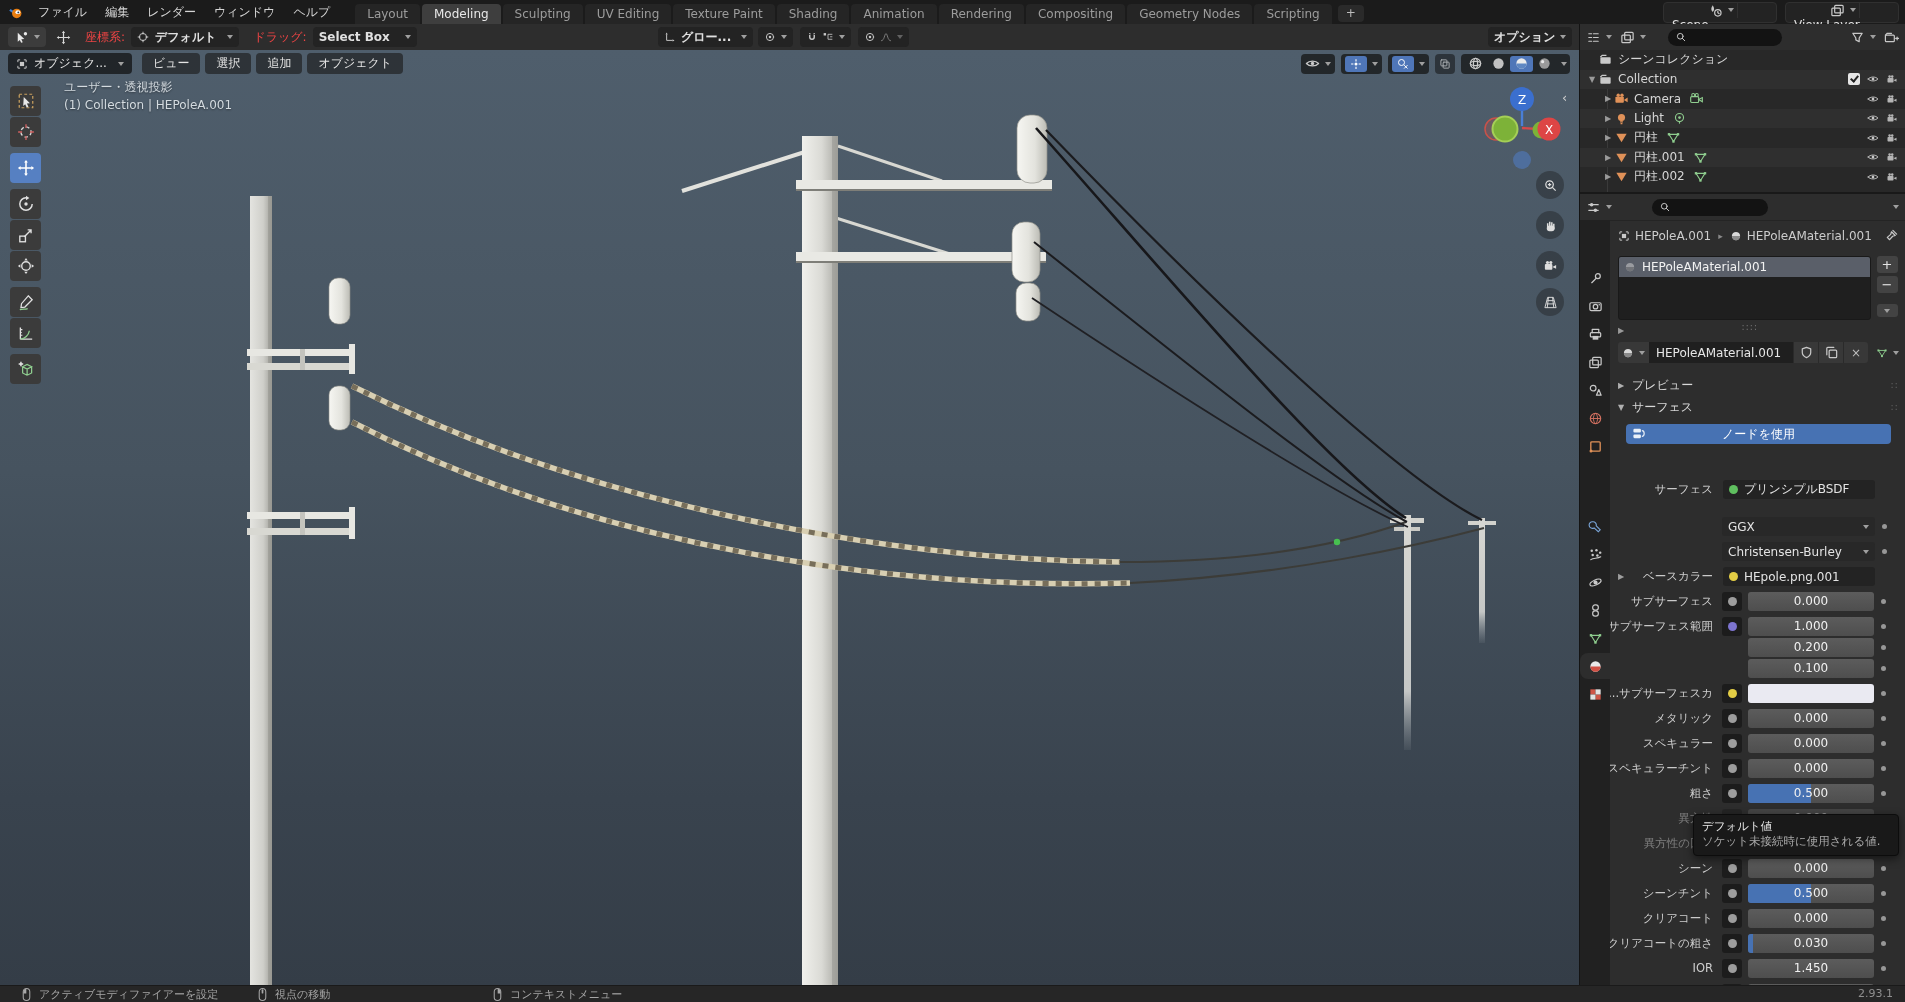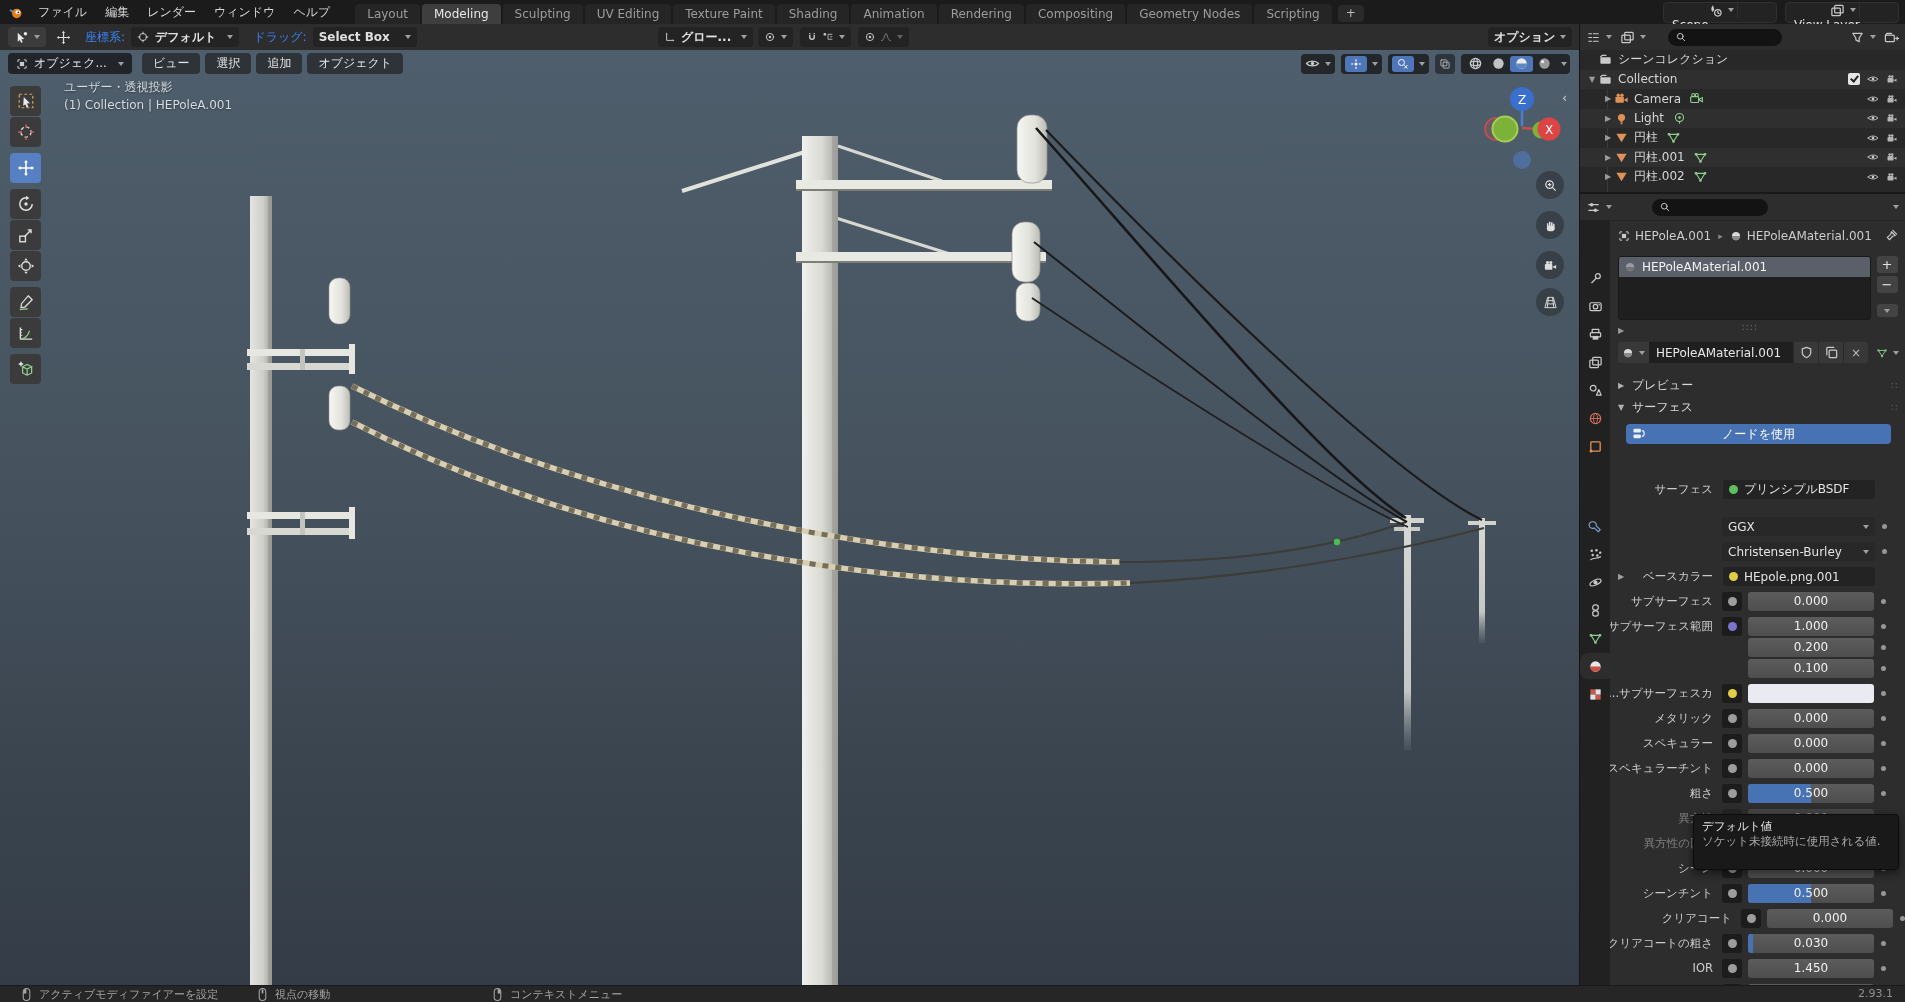--- a/index.html
+++ b/index.html
@@ -25,21 +25,21 @@
   .id-pill .iconsec{display:flex;align-items:center;padding:0 3px 0 5px;border-right:1px solid #303030;height:100%;}
   .id-pill .nm{padding:0 8px;min-width:96px;color:#e0e0e0;}
   .id-pill .sq{display:flex;align-items:center;justify-content:center;width:20px;height:100%;background:#2e2e2e;border-left:1px solid #303030;}
   .id-pill .xbtn{width:18px;text-align:center;color:#7a7a7a;}
 
   
   .tool-header{position:absolute;top:24px;left:0;width:1580px;height:26px;background:#2d2d2d;
                border-bottom:1px solid #202020;display:flex;align-items:center;}
   .pill{display:flex;align-items:center;background:#232323;border-radius:4px;height:20px;padding:0 6px;color:#e0e0e0;font-weight:bold;}
   .pill.lt{background:#3c3c3c;}
-  .th-label{color:#3b82f6;margin:0 6px 0 14px;white-space:nowrap;}
+  .th-label{color:#ef4444;margin:0 6px 0 14px;white-space:nowrap;}
   .th-center{position:absolute;left:658px;top:3px;display:flex;align-items:center;}
   .opt-pill{position:absolute;left:1488px;top:3px;}
   .chevc{width:0;height:0;border-left:3.5px solid transparent;border-right:3.5px solid transparent;border-top:4px solid #9f9f9f;margin-left:5px;}
   .active-blue{background:#4f76b8 !important;}
 
   
   .rpanel{position:absolute;top:24px;right:0;width:325px;bottom:16px;background:#d946ef;border-left:1px solid #141414;}
   .outliner-header{position:absolute;top:0;left:0;right:0;height:26px;background:#2d2d2d;
                    border-bottom:1px solid #202020;display:flex;align-items:center;padding:0 6px;}
   .searchbox{display:flex;align-items:center;height:17px;background:#131313;border-radius:9px;padding:0 7px;}
@@ -108,21 +108,21 @@
   .selectf{width:153px;height:19px;background:#282828;border-radius:3px;display:flex;align-items:center;
            padding:0 6px;color:#e3e3e3;margin-left:9px;flex:none;box-sizing:border-box;}
   .shaderf{width:152px;height:19px;background:#232323;border-radius:3px;display:flex;align-items:center;
            padding:0 6px;color:#e3e3e3;margin-left:10px;flex:none;box-sizing:border-box;}
   .shaderf i{width:9px;height:9px;border-radius:50%;display:block;margin-right:6px;flex:none;}
   .swatch{width:126px;height:19px;background:#eaeaf2;border-radius:3px;margin-left:6px;flex:none;}
   .rdot{width:5px;height:5px;border-radius:50%;background:#979797;margin-left:7px;margin-top:7px;flex:none;}
   .vcol{display:flex;flex-direction:column;margin-left:6px;align-items:flex-end;}
   .vline{display:flex;align-items:flex-start;margin-bottom:2px;}
 
-  .tooltip{position:absolute;left:83px;top:594px;width:206px;height:56px;background:#191919;border:1px solid #0c0c0c;
+  .tooltip{position:absolute;left:83px;top:594px;width:206px;height:42px;background:#191919;border:1px solid #0c0c0c;
            border-radius:4px;z-index:30;padding:4px 8px;box-sizing:border-box;box-shadow:0 3px 8px rgba(0,0,0,.5);}
   .tooltip .t1{color:#e8e8e8;font-size:11.5px;}
   .tooltip .t2{color:#a9a9a9;font-size:11.5px;}
 
   
   .viewport{position:absolute;top:50px;left:0;width:1580px;height:936px;overflow:hidden;}
   .vp-header{position:absolute;top:3px;left:8px;right:10px;display:flex;align-items:center;z-index:10;}
   .vp-menu{background:rgba(40,43,47,.85);border-radius:4px;padding:2px 11px;margin-right:5px;color:#e4e4e4;}
   .vp-mode{display:flex;align-items:center;background:rgba(28,31,34,.9);border-radius:4px;padding:2px 8px;margin-right:10px;color:#e4e4e4;}
   .vp-right{margin-left:auto;display:flex;align-items:center;}
@@ -1259,21 +1259,21 @@
               <span class="rdot"></span>
             </div>
             <div class="prow" style="top: 664px;">
               <span class="plabel">シーンチント</span>
               <span class="pwell">
                 <i style="background: rgb(157, 157, 157);"></i>
               </span>
               <span class="slider"><span class="fill" style="width: 50%;"></span><span>0.500</span></span>
               <span class="rdot"></span>
             </div>
-            <div class="prow" style="top: 689px; justify-content: flex-end;">
+            <div class="prow" style="top: 689px;">
               <span class="plabel">クリアコート</span>
               <span class="pwell">
                 <i style="background: rgb(157, 157, 157);"></i>
               </span>
               <span class="slider"><span class="fill" style="width: 0%;"></span><span>0.000</span></span>
               <span class="rdot"></span>
             </div>
             <div class="prow" style="top: 714px;">
               <span class="plabel">クリアコートの粗さ</span>
               <span class="pwell">

